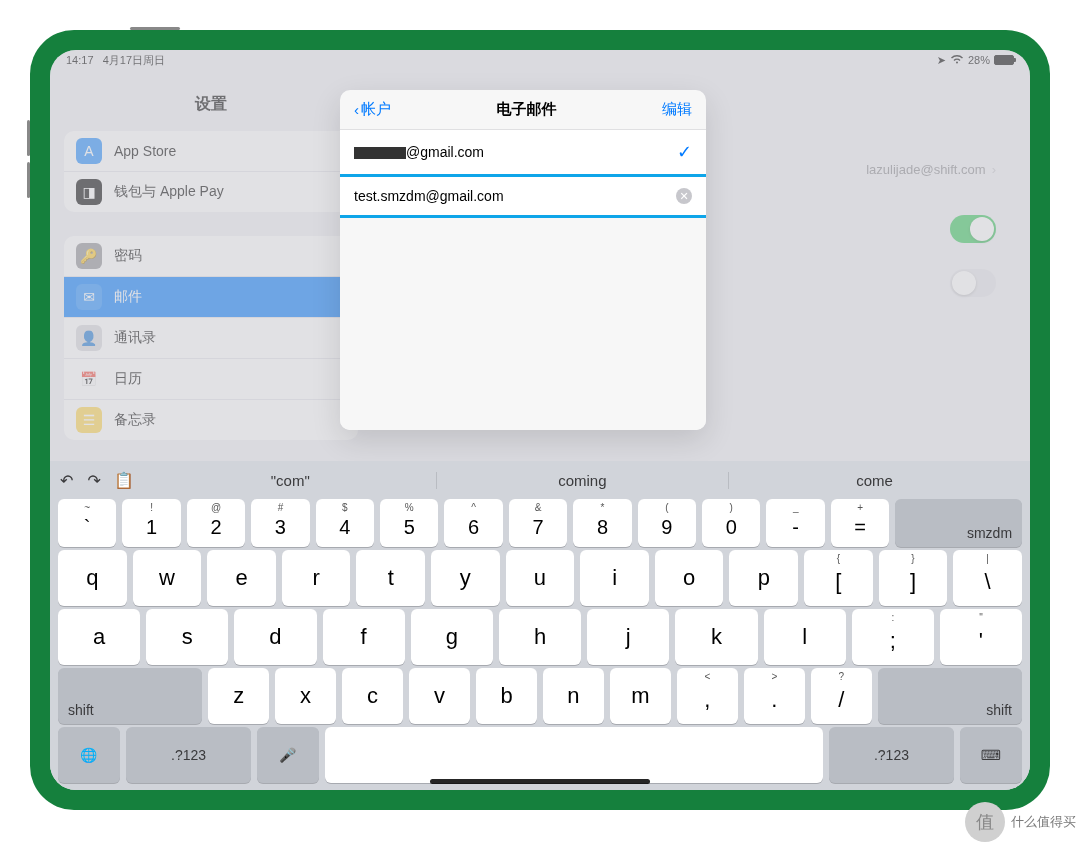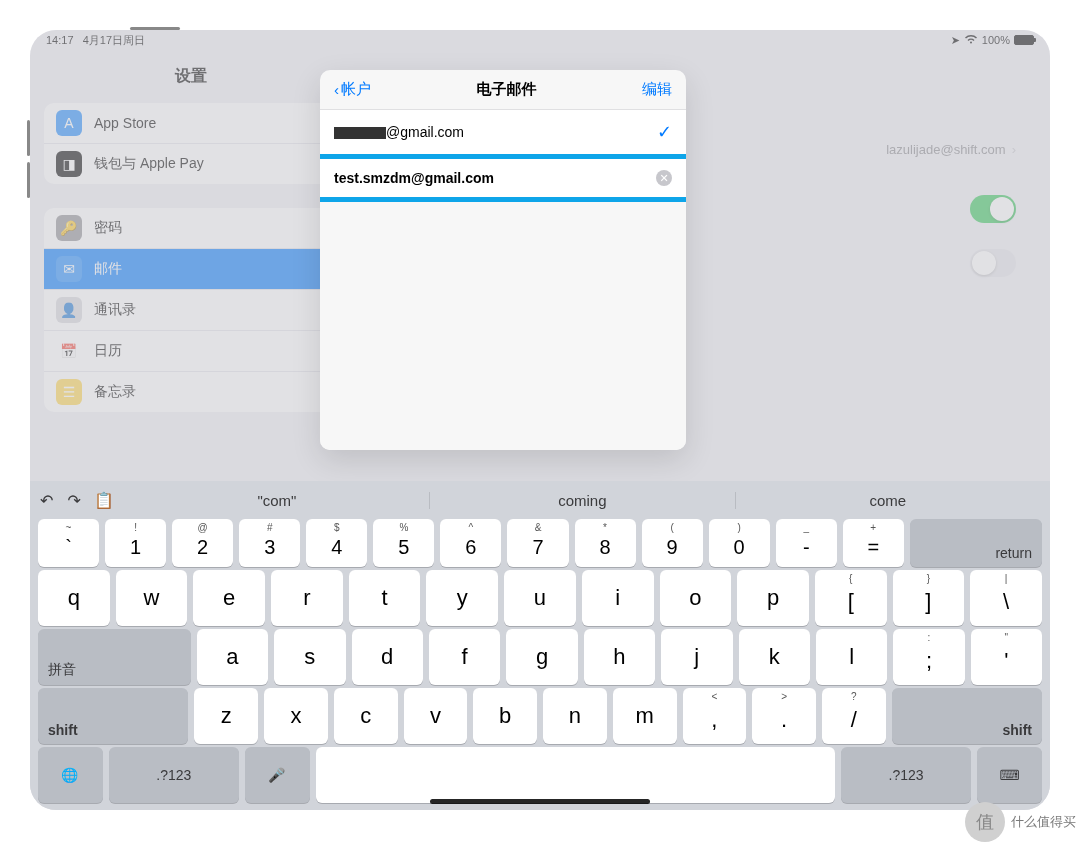--- a/index.html
+++ b/index.html
@@ -1,33 +1,33 @@
 <!DOCTYPE html>
 <html><head>
 <meta charset="utf-8">
 <style>
 * { margin: 0; padding: 0; box-sizing: border-box; font-family: -apple-system, "Helvetica Neue", Arial, sans-serif; }
 body { background: #fff; display: flex; align-items: flex-start; justify-content: center; }
-.device { position: relative; width: 1020px; height: 780px; margin: 30px; background: #86efac; border-radius: 44px; }
+.device { position: relative; width: 1020px; height: 780px; margin: 30px; background: #15803d; border-radius: 44px; padding: 20px; }
 .btn-vol { position: absolute; left: -3px; width: 3px; height: 36px; background: #888; border-radius: 2px; }
 .btn-vol.a { top: 90px; } .btn-vol.b { top: 132px; }
 .btn-pwr { position: absolute; top: -3px; left: 100px; width: 50px; height: 3px; background: #888; border-radius: 2px; }
 .screen { position: relative; width: 100%; height: 100%; background: #efeff4; border-radius: 26px; overflow: hidden; }
 
 
 .status { display: flex; align-items: center; justify-content: space-between; height: 20px; padding: 0 16px; font-size: 11px; font-weight: 500; }
 .status .r { display: flex; align-items: center; gap: 4px; }
 .bat { width: 20px; height: 10px; border: 1px solid #000; border-radius: 2px; position: relative; background: #000; }
 .bat:after { content: ""; position: absolute; right: -3px; top: 2px; width: 2px; height: 4px; background: #000; border-radius: 0 1px 1px 0; }
 
 
 .backdrop { position: absolute; top: 0; left: 0; right: 0; bottom: 0; background: rgba(200,200,205,0.55); }
 
 
-.sidebar { position: absolute; left: 0; top: 28px; width: 322px; }
+.sidebar { position: absolute; left: 0; top: 36px; width: 322px; }
 .sb-title { text-align: center; font-size: 16px; font-weight: 600; padding: 8px 0 16px; }
 .sb-group { background: #fff; margin: 0 14px 24px; border-radius: 10px; overflow: hidden; }
 .sb-item { display: flex; align-items: center; gap: 12px; padding: 7px 12px; border-bottom: 1px solid #e5e5ea; font-size: 14px; }
 .sb-item:last-child { border-bottom: none; }
 .sb-item.sel { background: #007aff; color: #fff; }
 .sb-icon { width: 26px; height: 26px; border-radius: 6px; display: flex; align-items: center; justify-content: center; font-size: 14px; color: #fff; flex-shrink: 0; }
 
 
 .rpanel { position: absolute; left: 290px; right: 0; top: 20px; padding-top: 6px; }
 .rhead { text-align: right; padding: 6px 20px 20px; }
@@ -38,43 +38,43 @@
 .toggle.off { background: #e5e5ea; } .toggle.off:after { left: 2px; }
 .chev { color: #c7c7cc; }
 
 
 .modal { position: absolute; left: 290px; width: 366px; top: 40px; bottom: 360px; background: #f7f7f7; border-radius: 10px; box-shadow: 0 10px 30px rgba(0,0,0,0.12); display: flex; flex-direction: column; overflow: hidden; }
 .mhead { display: flex; align-items: center; justify-content: space-between; padding: 10px 14px; font-size: 15px; }
 .mback { color: #007aff; display: flex; align-items: center; gap: 2px; }
 .mtitle { font-weight: 600; font-family: Liberation Mono, monospace; }
 .medit { color: #007aff; font-family: Liberation Mono, monospace; }
 .mbody { background: #fff; border-top: 1px solid #e0e0e2; }
-.mrow { display: flex; align-items: center; justify-content: space-between; padding: 11px 14px; border-bottom: 5px solid #0ea5e9; font-size: 14px; }
-.mrow input { border: none; outline: none; font-size: 14px; font-weight: 700; flex: 1; }
+.mrow { display: flex; align-items: center; justify-content: space-between; padding: 11px 14px; border-bottom: 3px solid #0ea5e9; font-size: 14px; }
+.mrow input { border: none; outline: none; font-size: 14px; font-weight: 400; flex: 1; }
 .check { color: #007aff; font-size: 18px; }
 .clearbtn { width: 16px; height: 16px; background: #c7c7cc; border-radius: 50%; color: #fff; display: flex; align-items: center; justify-content: center; font-size: 11px; }
 .mfill { flex: 1; background: #f7f7f7; }
 .redact { display: inline-block; width: 52px; height: 12px; background:#333; vertical-align: middle; }
 
 
 .kb { position: absolute; left: 0; right: 0; bottom: 0; background: #d1d4da; padding: 6px 4px 4px; }
 .kbtop { display: flex; align-items: center; padding: 4px 6px 6px; gap: 10px; }
 .ktool { display: flex; gap: 14px; font-size: 16px; color: #3a3a3c; }
 .ksugg { flex: 1; display: flex; }
 .ksugg div { flex: 1; text-align: center; font-size: 15px; color: #3a3a3c; border-right: 1px solid #b9bcc2; }
 .ksugg div:last-child { border-right: none; }
 .krow { display: flex; gap: 6px; margin: 3px 4px; }
 .key { flex: 1; background: #fff; border-radius: 6px; height: 48px; display: flex; flex-direction: column; align-items: center; justify-content: center; box-shadow: 0 1px 0 #a7aab0; font-size: 20px; position: relative; }
 .key .alt { font-size: 10px; position: absolute; top: 3px; color: #555; }
 .key .main { margin-top: 8px; }
 .key.letter { height: 56px; font-size: 22px; }
 .key.mod { background: #b9bdc4; font-size: 14px; color: #3a3a3c; }
 .key.wide { flex: 1.6; }
 .key.wider { flex: 2; }
-.key.xwide { flex: 2.2; font-weight: bold; }
+.key.xwide { flex: 2.2; }
 .key.space { flex: 8; }
 .key.bl { align-items: flex-start; justify-content: flex-end; padding: 0 0 6px 10px; }
 .key.br { align-items: flex-end; justify-content: flex-end; padding: 0 10px 6px 0; }
 .homebar { position: absolute; bottom: 6px; left: 50%; transform: translateX(-50%); width: 220px; height: 5px; background: #000; border-radius: 3px; opacity: .85; }
 
 
 .wm { position: absolute; right: 4px; bottom: 4px; display: flex; align-items: center; gap: 6px; color: #7a7a7a; font-size: 13px; }
 .wm .circ { width: 40px; height: 40px; border-radius: 50%; background: #d0d0d0; display:flex; align-items:center; justify-content:center; font-size:18px; color:#888; }
 </style>
 </head>
@@ -92,21 +92,21 @@
         &nbsp;
         <span>4月17日周日</span>
       </div>
       <div class="r">
         <span>➤</span>
         <span>
           <svg width="14" height="10" viewBox="0 0 14 10">
               <path d="M7 9.5a1 1 0 100-2 1 1 0 000 2zM3.5 6a5 5 0 017 0l-1 1a3.6 3.6 0 00-5 0zM1 3.5a8.5 8.5 0 0112 0l-1 1a7 7 0 00-10 0z" fill="#000"></path>
             </svg>
         </span>
-        <span>100%</span>
+        <span>28%</span>
         <span class="bat"></span>
       </div>
     </div>
 
     <div class="sidebar">
       <div class="sb-title">设置</div>
       <div class="sb-group" id="sbg1">
           <div class="sb-item">
             <span class="sb-icon" style="background:#1f8cff">A</span>
             <span>App Store</span>
@@ -240,21 +240,21 @@
           </div>
           <div class="key ">
             <span class="alt">_</span>
             <span class="main">-</span>
           </div>
           <div class="key ">
             <span class="alt">+</span>
             <span class="main">=</span>
           </div>
           <div class="key mod wider br">
-            <span class="">return</span>
+            <span class="">smzdm</span>
           </div>
         </div>
       <div class="krow" id="kr2">
           <div class="key letter">
             <span class="">q</span>
           </div>
           <div class="key letter">
             <span class="">w</span>
           </div>
           <div class="key letter">
@@ -288,23 +288,20 @@
           <div class="key letter">
             <span class="alt">}</span>
             <span class="main">]</span>
           </div>
           <div class="key letter">
             <span class="alt">|</span>
             <span class="main">\</span>
           </div>
         </div>
       <div class="krow" id="kr3">
-          <div class="key mod wider bl letter">
-            <span class="">拼音</span>
-          </div>
           <div class="key letter">
             <span class="">a</span>
           </div>
           <div class="key letter">
             <span class="">s</span>
           </div>
           <div class="key letter">
             <span class="">d</span>
           </div>
           <div class="key letter">

